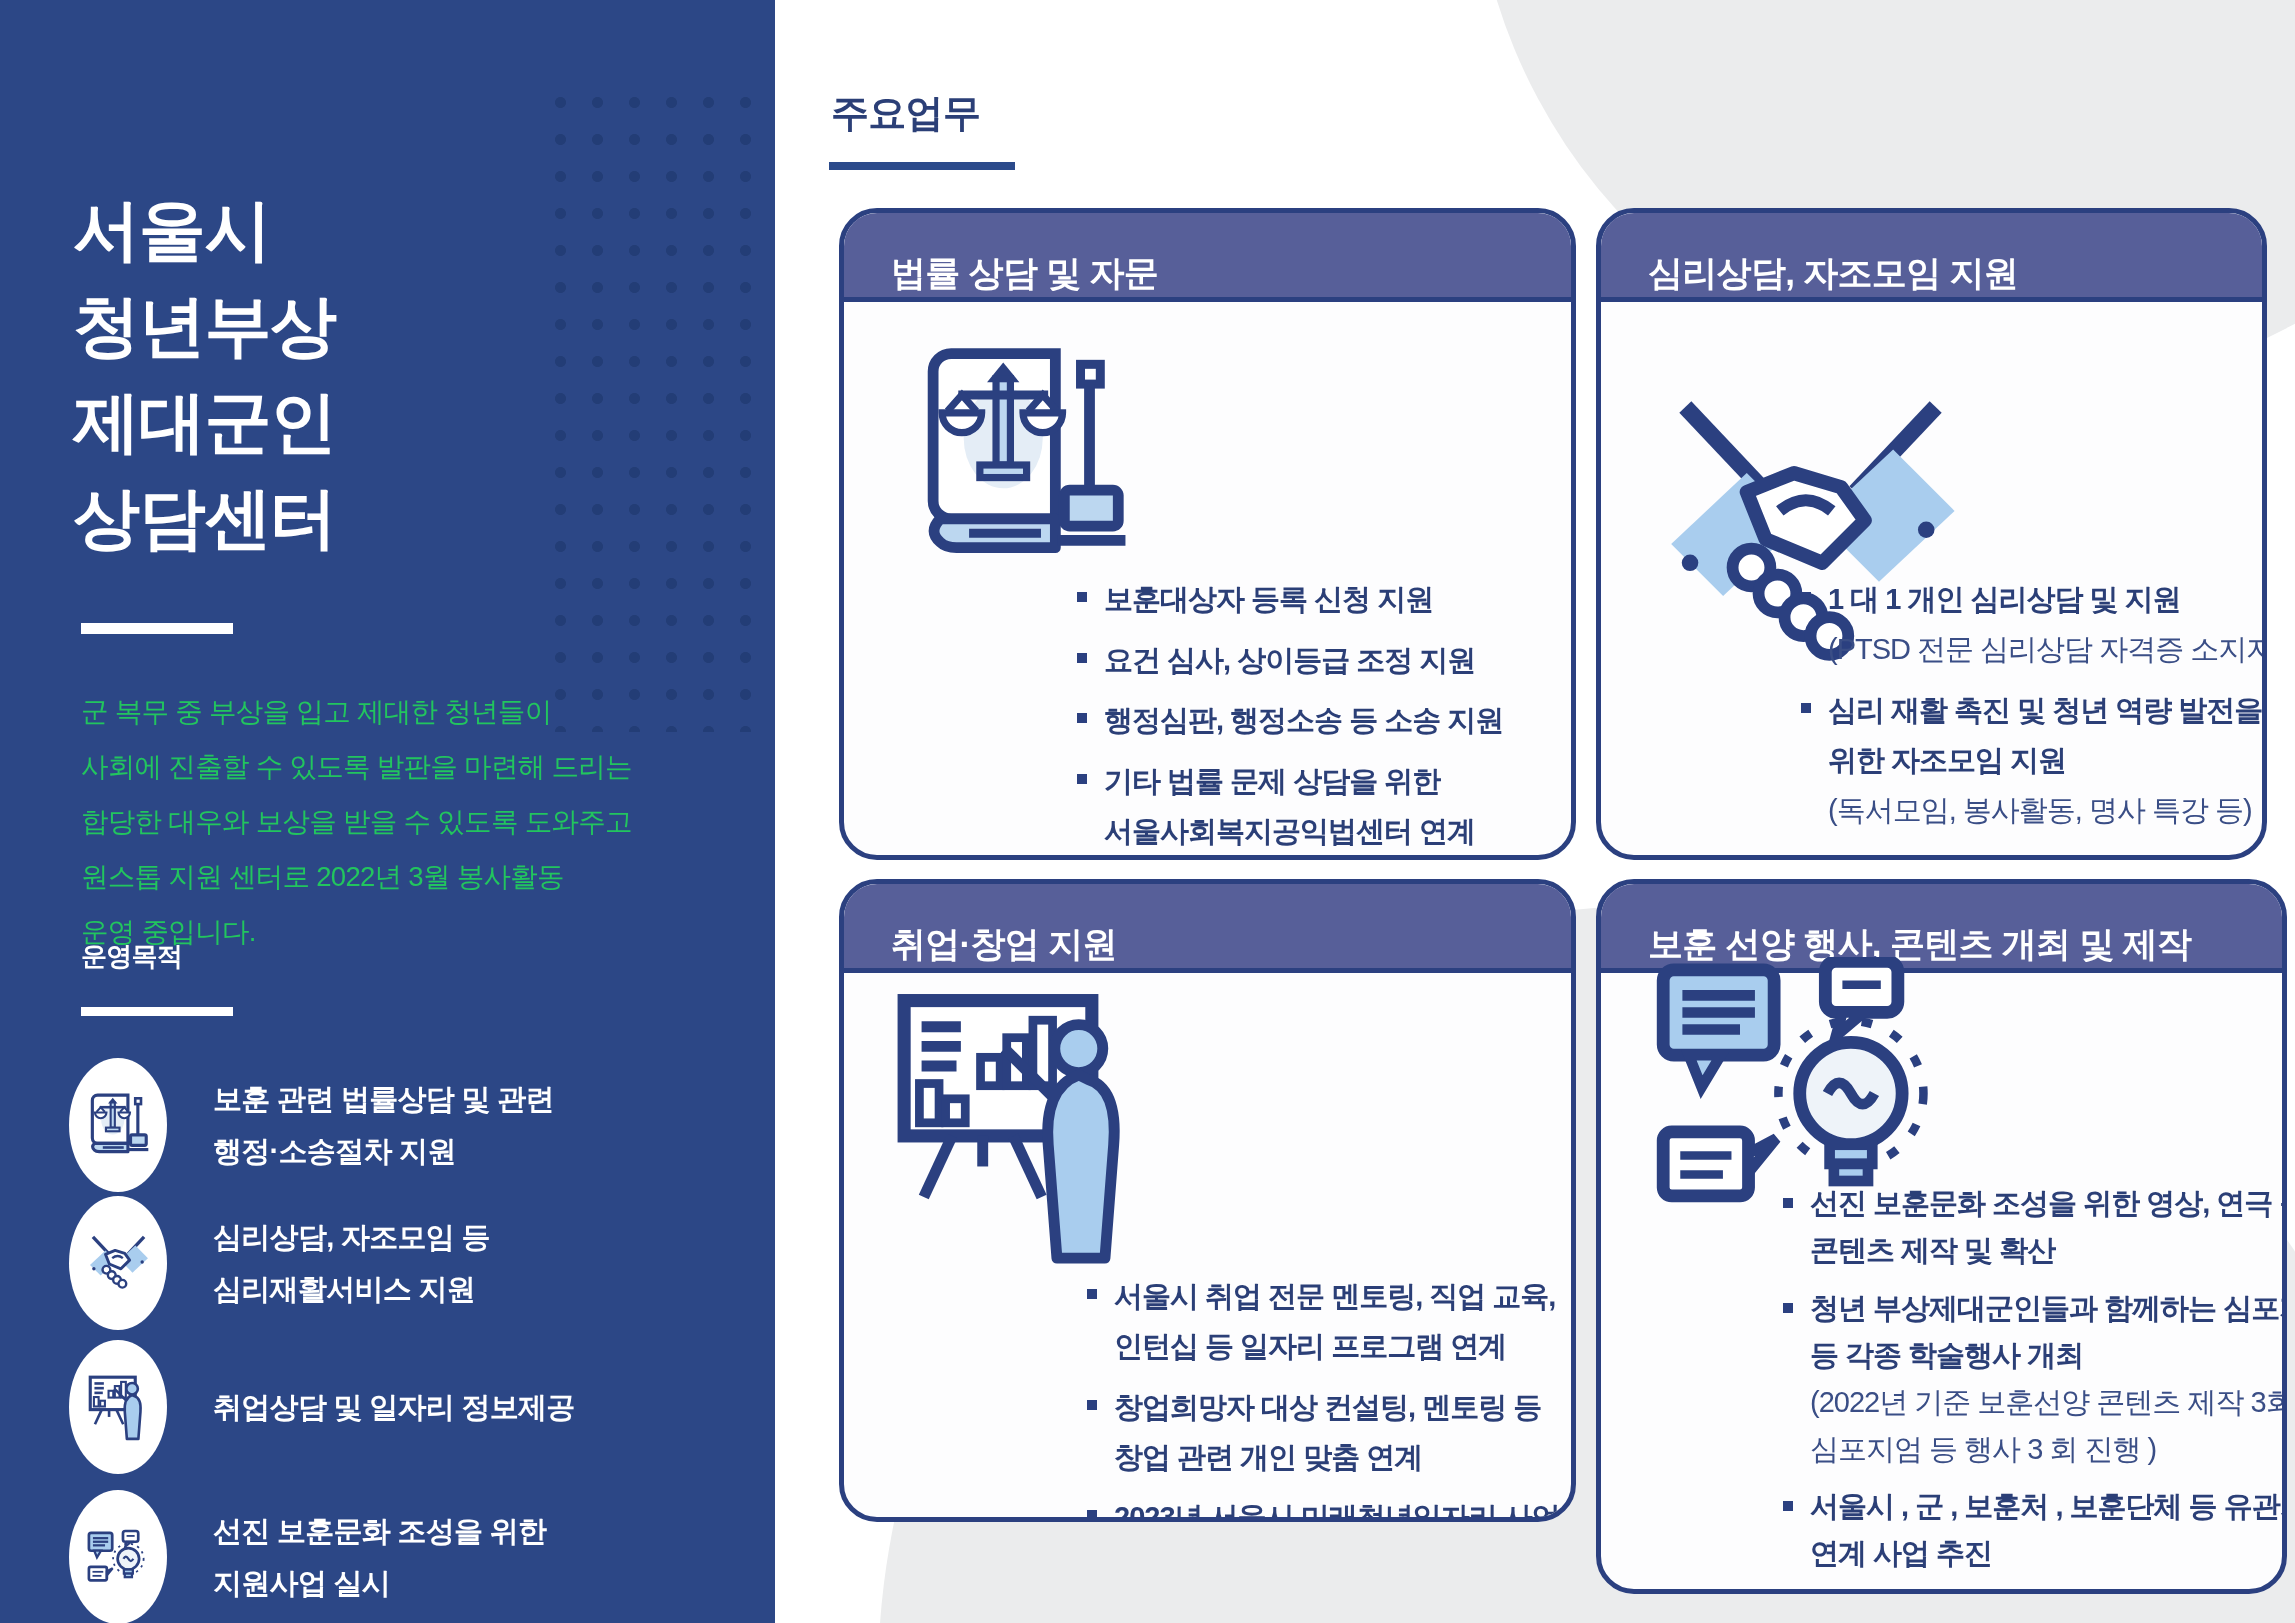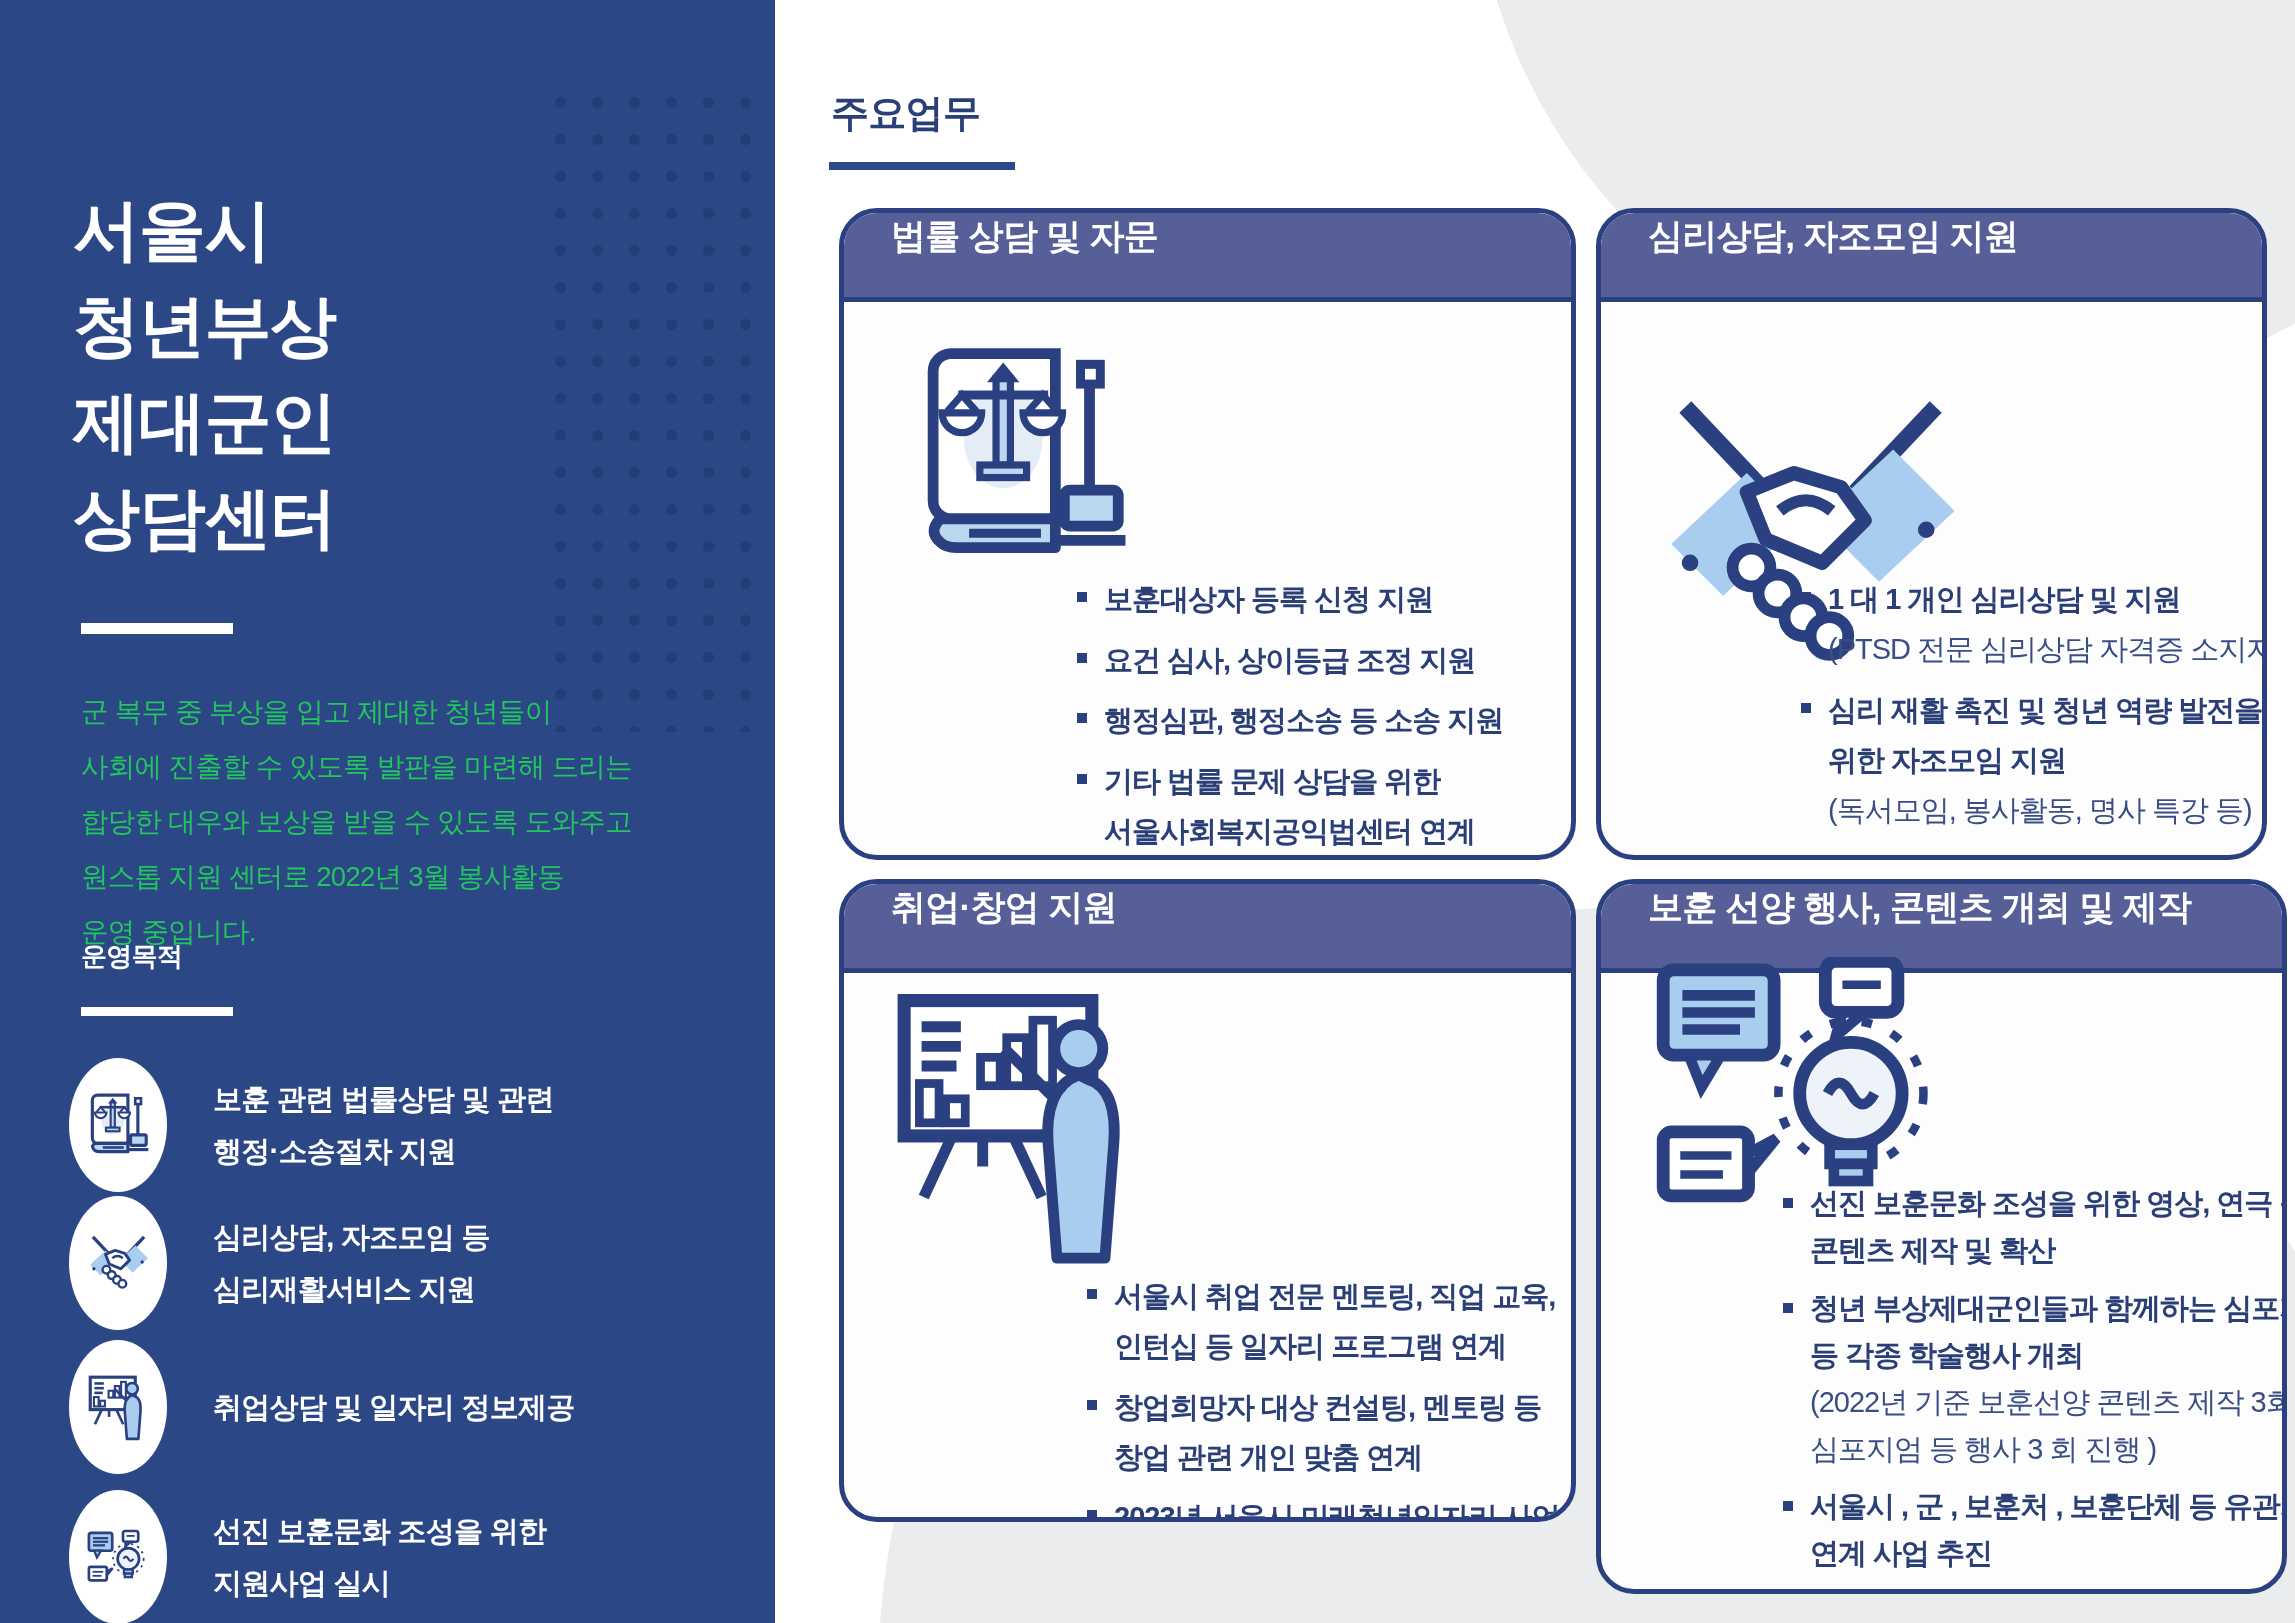--- a/index.html
+++ b/index.html
@@ -38,21 +38,21 @@
   .m-h2{position:absolute;left:831px;top:88px;font-size:38px;font-weight:800;
         color:#2b3f77;letter-spacing:-0.7px;}
   .m-underline{position:absolute;left:829px;top:162px;width:186px;height:7.9px;background:#2b4a8b;}
 
   .card{position:absolute;background:#fdfdfe;border:5.2px solid #2b4080;border-radius:38px;overflow:hidden;}
   .card.c1{left:839px;top:208px;width:727px;height:642px;}
   .card.c2{left:1596px;top:208px;width:661px;height:642px;}
   .card.c3{left:839px;top:879px;width:727px;height:633px;}
   .card.c4{left:1596px;top:879px;width:661px;height:705px;padding-left:20px;}
   .card-header{position:absolute;left:0;top:0;right:0;height:84px;background:#575f99;
-               border-bottom:5.2px solid #2b4080;display:flex;align-items:flex-start;padding-left:47px;}
+               border-bottom:5.2px solid #2b4080;display:flex;align-items:flex-end;padding-left:47px;}
   .card-title{color:#ffffff;font-size:35px;font-weight:800;letter-spacing:-0.7px;white-space:nowrap;}
   .card-icon{position:absolute;}
   .c1 .card-icon{left:71px;top:126px;width:216px;height:234px;}
   .c2 .card-icon{left:56px;top:178px;width:307px;height:287px;}
   .c3 .card-icon{left:47px;top:93px;width:262px;height:296px;}
   .c4 .card-icon{left:46px;top:73px;width:314px;height:256px;}
   .card-icon svg{width:100%;height:100%;}
 
   .bullets{position:absolute;}
   .c1 .bullets{left:229px;top:361px;width:484px;}

